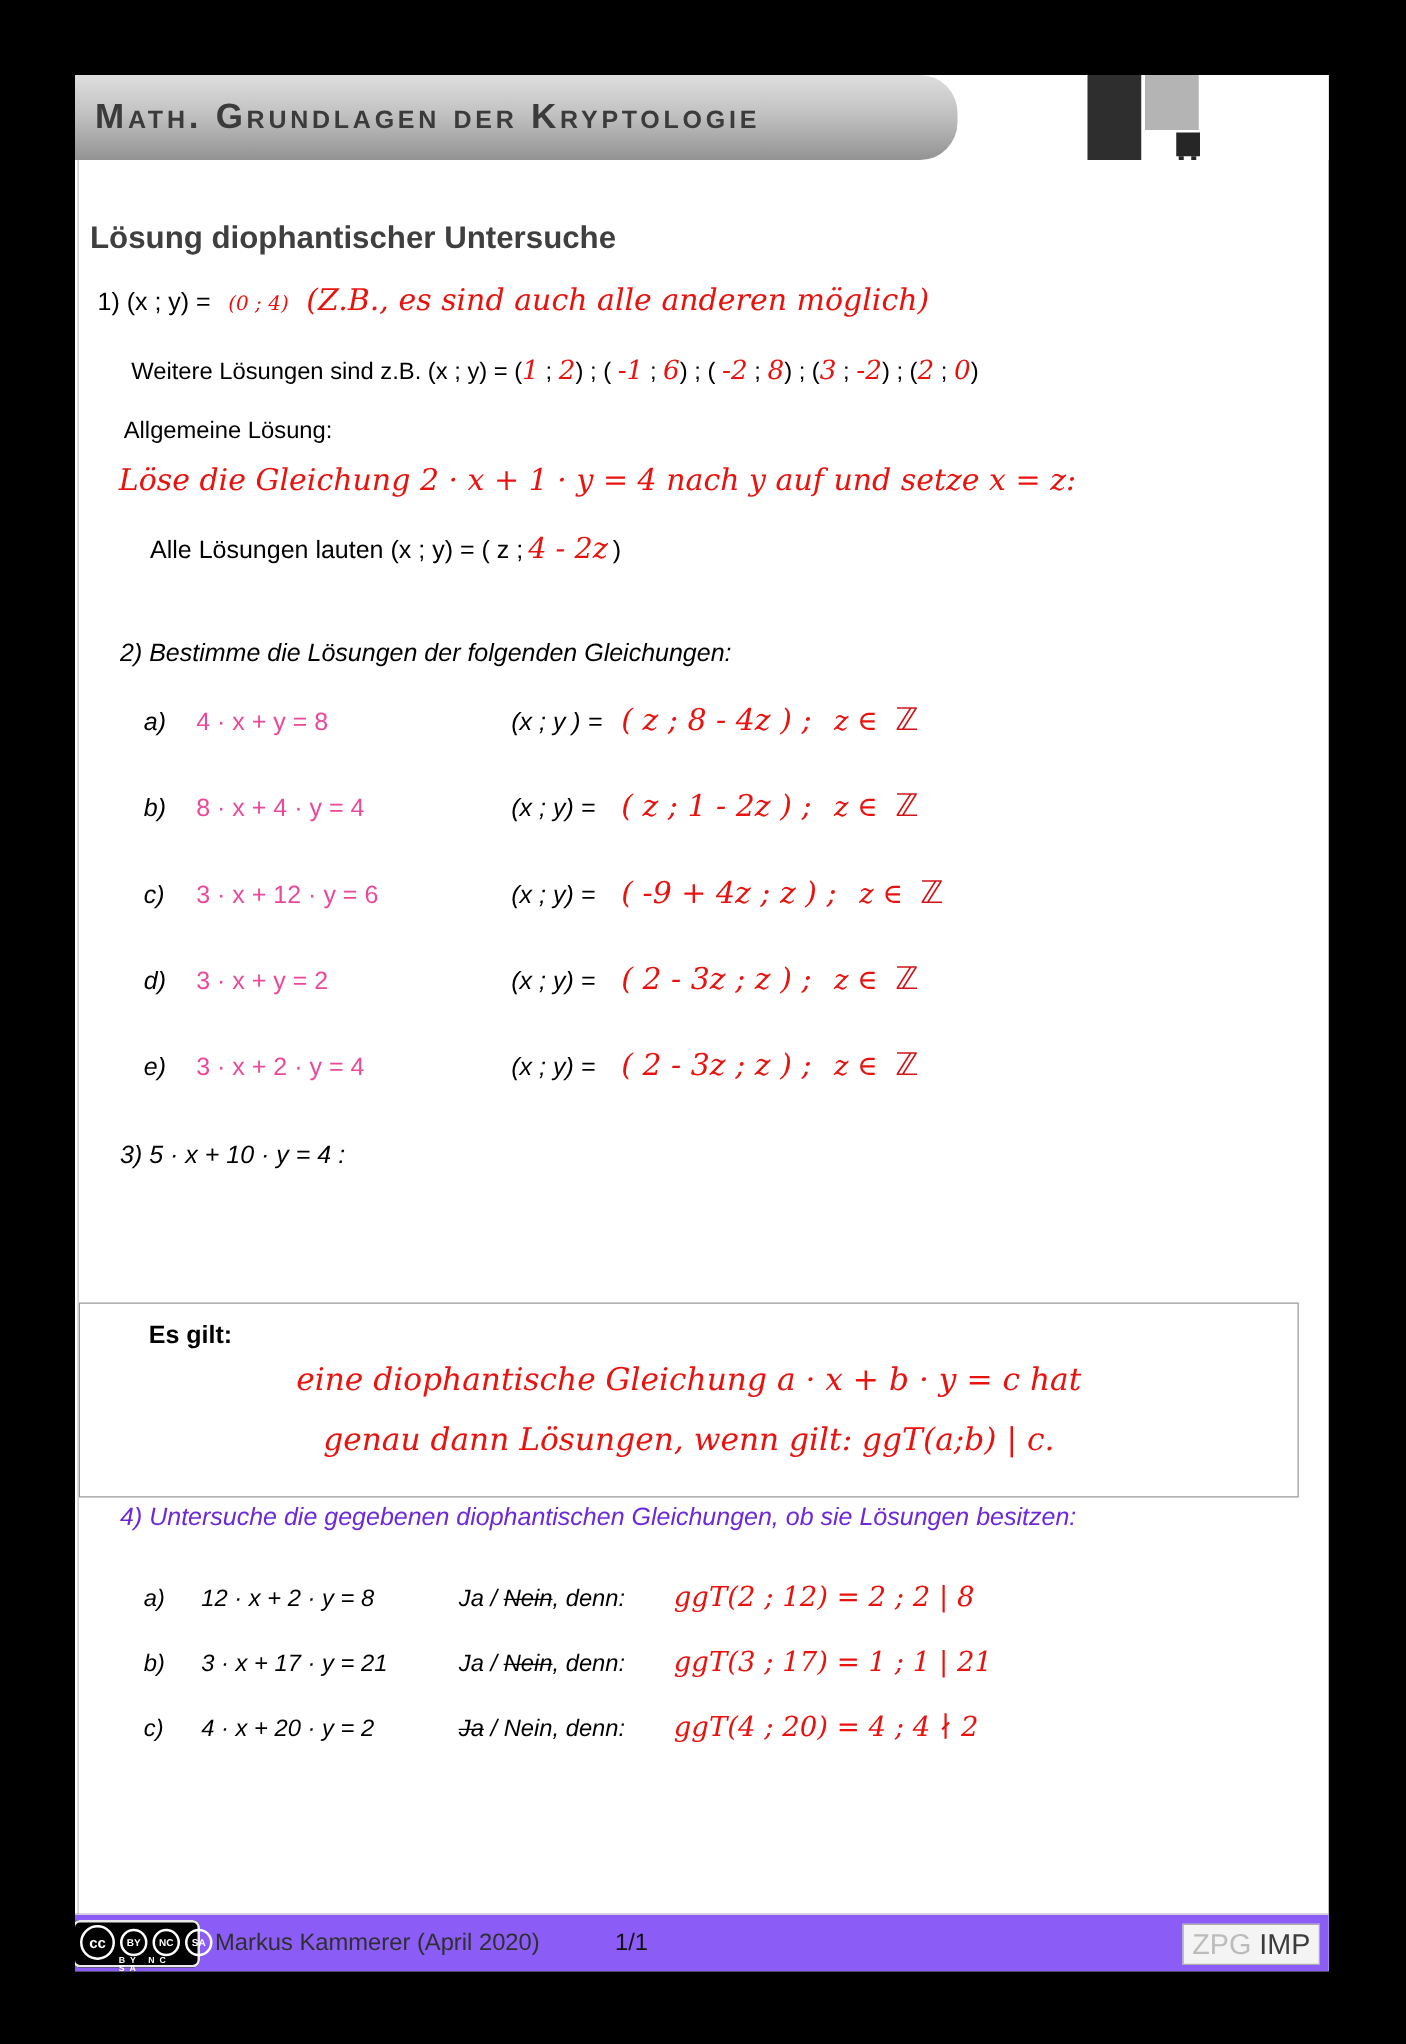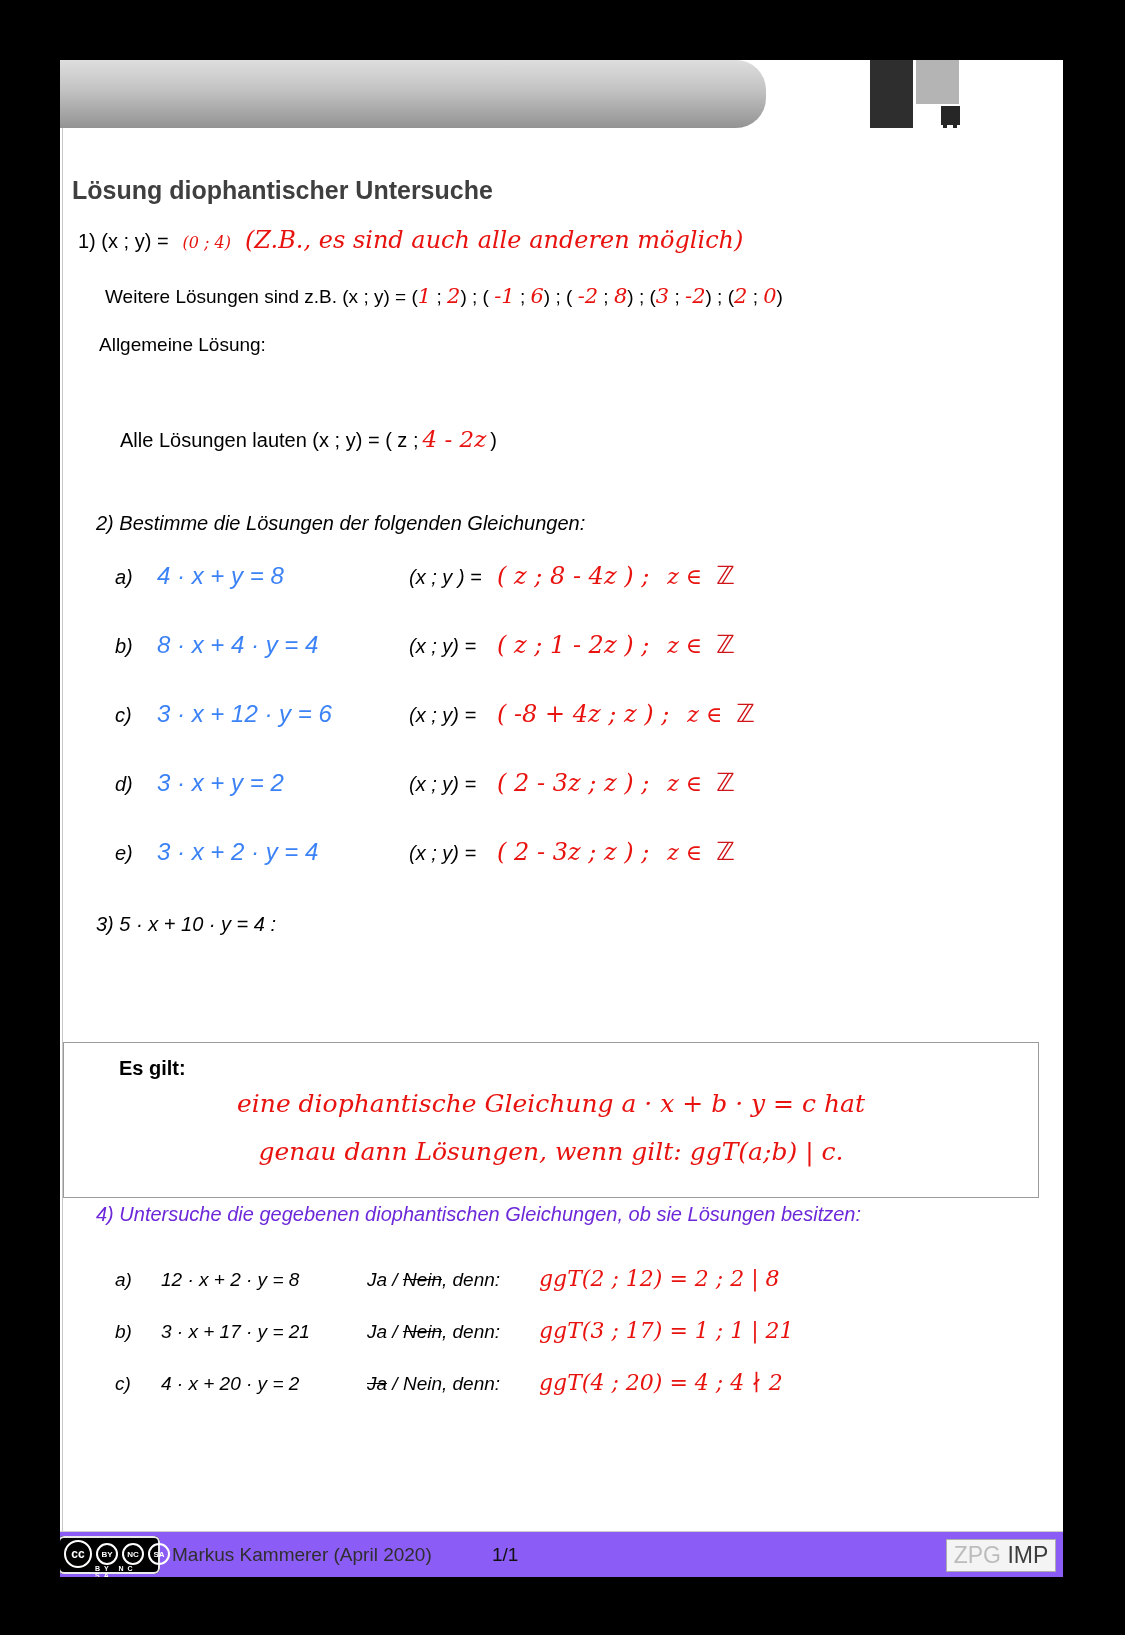--- a/index.html
+++ b/index.html
@@ -34,21 +34,21 @@
   .seg.red{font-family:"DejaVu Serif",serif;font-style:italic;color:#e8120f;font-size:21px;}
 
   .allg{position:absolute;left:39px;top:274px;font-size:19px;color:#000;}
   .loese{position:absolute;left:35px;top:310px;font-size:24px;white-space:nowrap;}
   .alle{position:absolute;left:32px;top:366px;font-size:20px;color:#000;white-space:nowrap;margin-left:28px;}
   .alle .red-part{font-size:23px;padding:0 4px;}
 
   .q2h{position:absolute;left:36px;top:452px;font-size:20px;font-style:italic;color:#000;}
   .r2{position:absolute;left:55px;display:flex;align-items:baseline;white-space:nowrap;}
   .r2-label{width:42px;font-style:italic;font-size:20px;color:#000;}
-  .r2-eq{width:252px;font-style:italic;font-size:24px;color:#3b82f6;}
+  .r2-eq{width:252px;font-size:20px;color:#ec4899;}
   .r2-mid{width:88px;font-style:italic;font-size:20px;color:#000;}
   .r2-ans{font-size:24px;margin-top:17px;}
   .r2-zin{font-size:22px;margin-left:18px;}
   .r2-zset{font-family:"DejaVu Sans",sans-serif;font-style:normal;font-size:25px;color:#cf1418;margin-left:14px;}
 
   .q3{position:absolute;left:36px;top:853px;display:flex;align-items:baseline;white-space:nowrap;}
   .q3-label{font-style:italic;font-size:20px;color:#000;}
   .q3-ans{font-size:26px;margin-left:24px;}
 
   .rulebox{position:absolute;left:3px;top:982px;width:974px;height:154px;border:1px solid #9b9b9b;background:#fff;}
@@ -82,40 +82,42 @@
   .zpg-box .zpg{color:#bcbcbc;}
   .zpg-box .imp{color:#3c3c3c;}
 </style>
 </head>
 <body>
 
 <div class="page">
 
   <div class="hdr">
     <div class="hdr-bar"></div>
+    <div class="hdr-title">Math. Grundlagen der Kryptologie</div>
     <div class="logo-dark"></div>
     <div class="logo-gray"></div>
     <div class="logo-sq"></div>
     <div class="logo-f1"></div>
     <div class="logo-f2"></div>
   </div>
 
   <div class="left-rule"></div>
 
   <div class="doc-title">Lösung diophantischer Untersuche</div>
 
   <div class="line1">
     <span class="lbl">1) (x ; y) =</span>
     <span class="ans hand">(0 ; 4)</span>
     <span class="note hand">(Z.B., es sind auch alle anderen möglich)</span>
   </div>
 
   <div class="weitere"><span>Weitere Lösungen sind z.B.   </span><span><span class="seg blk">(x ; y) = (</span><span class="seg red">1</span><span class="seg blk"> ; </span><span class="seg red">2</span><span class="seg blk">)  ;  ( </span><span class="seg red">-1</span><span class="seg blk"> ; </span><span class="seg red">6</span><span class="seg blk">)  ;  ( </span><span class="seg red">-2</span><span class="seg blk"> ; </span><span class="seg red">8</span><span class="seg blk">)  ;  (</span><span class="seg red">3</span><span class="seg blk"> ; </span><span class="seg red">-2</span><span class="seg blk">)  ;  (</span><span class="seg red">2</span><span class="seg blk"> ; </span><span class="seg red">0</span><span class="seg blk">)</span></span></div>
 
   <div class="allg">Allgemeine Lösung:</div>
+  <div class="loese hand">Löse die Gleichung 2 · x + 1 · y = 4 nach y auf   und   setze x = z:</div>
 
   <div class="alle"><span>Alle Lösungen lauten  (x ; y) = ( z ;</span><span class="red-part hand">4 - 2z</span><span>)</span></div>
 
   <div class="q2h">2)   Bestimme die Lösungen der folgenden Gleichungen:</div>
 
   <div class="r2" style="top:485px">
     <span class="r2-label">a)</span>
     <span class="r2-eq">4 · x  + y = 8</span>
     <span class="r2-mid">(x ; y ) =</span>
     <span class="r2-ans hand">( z ; 8 - 4z )  ;</span>
@@ -127,21 +129,21 @@
     <span class="r2-eq">8  · x + 4 · y = 4</span>
     <span class="r2-mid">(x ; y) =</span>
     <span class="r2-ans hand">( z ; 1 - 2z ) ;</span>
     <span class="r2-zin hand">z ∈</span>
     <span class="r2-zset">ℤ</span>
   </div>
   <div class="r2" style="top:623px">
     <span class="r2-label">c)</span>
     <span class="r2-eq">3  · x + 12 · y = 6</span>
     <span class="r2-mid">(x ; y) =</span>
-    <span class="r2-ans hand">( -8 + 4z ; z ) ;</span>
+    <span class="r2-ans hand">( -9 + 4z ; z ) ;</span>
     <span class="r2-zin hand">z ∈</span>
     <span class="r2-zset">ℤ</span>
   </div>
   <div class="r2" style="top:692px">
     <span class="r2-label">d)</span>
     <span class="r2-eq">3  · x +  y = 2</span>
     <span class="r2-mid">(x ; y) =</span>
     <span class="r2-ans hand">( 2 - 3z ; z ) ;</span>
     <span class="r2-zin hand">z ∈</span>
     <span class="r2-zset">ℤ</span>

